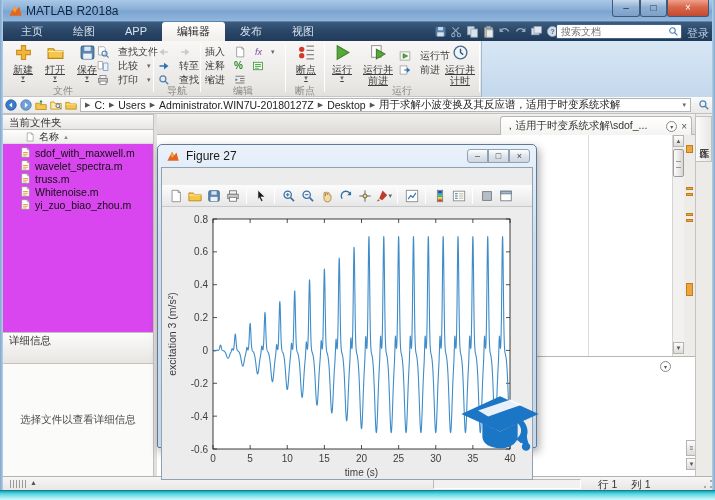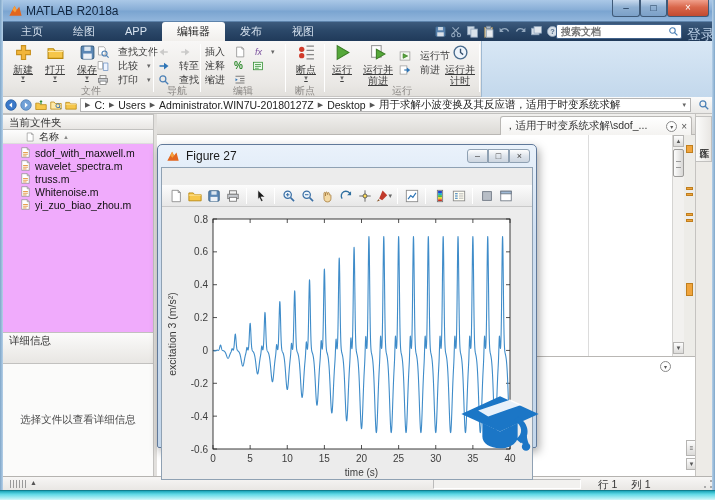--- a/index.html
+++ b/index.html
@@ -15,23 +15,23 @@
   #mlogo-main{left:8px;top:3px;width:15px;height:15px;}
   .winbtn{position:absolute;top:0;height:17px;border:1px solid #3f5a78;border-top:none;background:linear-gradient(#c8daee,#8fb0d2 45%,#7ba0c8);color:#16314f;text-align:center;font-size:10px;line-height:15px;border-radius:0 0 3px 3px;}
   #btn-close{background:linear-gradient(#f0a08c,#d9674b 45%,#c24a31);color:#fff;}
 
   #tabstrip{left:0;top:22px;width:715px;height:19px;background:linear-gradient(#3d5b7e,#2b4869 45%,#203a5a);display:flex;align-items:flex-end;}
   .mtab{height:19px;line-height:19px;padding:0 15px;color:#d9e4f0;font-size:11px;cursor:default;}
   .mtab.active{background:linear-gradient(#fdfdfc,#f1efec);color:#1c1c1c;border-radius:3px 3px 0 0;}
   #quickicons{position:absolute;left:434px;top:25px;display:flex;gap:3px;align-items:center;}
   .qic{width:13px;height:13px;opacity:.9;}
   #searchbox{position:absolute;left:556px;top:24px;width:126px;height:15px;}
-  #searchbox input{width:100%;height:100%;border:1px solid #41628a;border-radius:2px;font-size:10px;padding:0 16px 0 4px;font-family:inherit;color:#333;font-weight:bold;}
+  #searchbox input{width:100%;height:100%;border:1px solid #41628a;border-radius:2px;font-size:10px;padding:0 16px 0 4px;font-family:inherit;color:#333;}
   #searchbox .icon{position:absolute;right:3px;top:2px;width:11px;height:11px;}
-  #login{position:absolute;left:687px;top:26px;color:#b9cde4;font-size:14px;}
+  #login{position:absolute;left:687px;top:26px;color:#b9cde4;font-size:11px;}
 
   
   #ribbon{left:0;top:41px;width:715px;height:56px;background:linear-gradient(#f8f7f6,#eae8e5 78%,#e2e0dc);border-bottom:1px solid #c7c5c2;}
   #ribbon-glass{left:481px;top:41px;width:234px;height:56px;background:linear-gradient(#d8e7f5,#c3d8ec);border-left:1px solid #9fb9d2;}
   .rsep{position:absolute;top:44px;width:1px;height:48px;background:#cdcbc7;border-right:1px solid #fff;}
   .rsection{position:absolute;top:84px;font-size:10px;color:#8b8885;transform:translateX(-50%);}
   .rbig{position:absolute;top:44px;text-align:center;font-size:10px;color:#3c3c3c;line-height:11px;text-decoration:underline;}
   .rbig .ric{width:17px;height:17px;margin:0 auto 1px;}
   .caret{font-size:7px;color:#666;line-height:6px;}
   .rrow{display:flex;align-items:center;gap:9px;font-size:10px;color:#3c3c3c;height:13px;}
@@ -40,21 +40,21 @@
 
   
   #addrbar{left:0;top:97px;width:715px;height:17px;background:linear-gradient(#fbfbfb,#e9e8e6);border-bottom:1px solid #c2c1bf;display:flex;align-items:center;padding-left:5px;gap:3px;}
   #crumb{display:flex;align-items:center;gap:4px;background:#fff;border:1px solid #b5b5b5;height:14px;padding:0 4px;flex:1;margin-right:4px;font-size:10.5px;color:#222;}
   .csep{font-size:7px;color:#555;}
   .aic{width:12px;height:12px;}
 
   
   .panelhdr{background:linear-gradient(#fbfbfa,#e8e6e3);border:1px solid #c2c1bf;border-left:none;font-size:10.5px;color:#333;padding:1px 0 0 6px;}
   #cf-hdr{left:3px;top:114px;width:151px;height:16px;}
-  #cf-list{left:3px;top:130px;width:151px;height:219px;background:#f0abfc;border-right:1px solid #c2c1bf;}
+  #cf-list{left:3px;top:130px;width:151px;height:219px;background:#d946ef;border-right:1px solid #c2c1bf;}
   #cf-colhdr{left:0;top:0;width:100%;height:14px;background:linear-gradient(#fdfdfd,#efeeec);border-bottom:1px solid #ddd;display:flex;align-items:center;gap:4px;padding-left:22px;font-size:10px;color:#333;}
   .frow{display:flex;align-items:center;gap:4px;height:13px;padding-left:17px;font-size:10.5px;color:#101010;}
   .fic{width:11px;height:11px;flex:0 0 11px;}
   #dt-hdr{left:3px;top:332px;width:151px;height:32px;}
   #dt-body{left:3px;top:364px;width:151px;height:112px;background:#fbfbfa;border-right:1px solid #c2c1bf;display:flex;align-items:center;justify-content:center;text-align:center;font-size:10.5px;color:#4a4a4a;padding:0 10px;}
   #vdivider{left:154px;top:114px;width:3px;height:362px;background:#e2e0dd;}
 
   
   #edit-tabbar{left:157px;top:114px;width:538px;height:21px;background:linear-gradient(#f1f0ee,#dcdad6);border-bottom:1px solid #b9b7b4;}
   #edit-tab{position:absolute;left:343px;top:2px;width:192px;height:19px;background:linear-gradient(#fff,#f4f3f1);border:1px solid #b9b7b4;border-bottom:none;border-radius:3px 3px 0 0;font-size:10.5px;color:#333;display:flex;align-items:center;padding:0 4px;gap:4px;}
@@ -383,21 +383,21 @@
 </div>
 <div class="abs rbig" style="left:443px;width:34px;">
   <span class="icon ric"><svg viewBox="0 0 16 16">
         <circle cx="8" cy="8" r="6" fill="#eef4fb" stroke="#4a6c8e" stroke-width="1.3"></circle>
         <path d="M8 4.5V8l2.5 2" fill="none" stroke="#35506e" stroke-width="1.3"></path>
       </svg></span>
   <div>运行并计时</div>
 </div>
 <div class="rsep" style="left:479px;"></div>
 
-<div class="rsection" style="left:91px">文件</div>
+<div class="rsection" style="left:63px">文件</div>
 <div class="rsection" style="left:177px">导航</div>
 <div class="rsection" style="left:243px">编辑</div>
 <div class="rsection" style="left:305px">断点</div>
 <div class="rsection" style="left:402px">运行</div>
 
 <div class="abs" id="addrbar">
   <span class="icon aic">
       <svg viewBox="0 0 16 16">
         <circle cx="8" cy="8" r="7" fill="#3a78c9" stroke="#205a9e"></circle>
         <path d="M9.5 4.5L5.5 8l4 3.5z" fill="#fff"></path>

